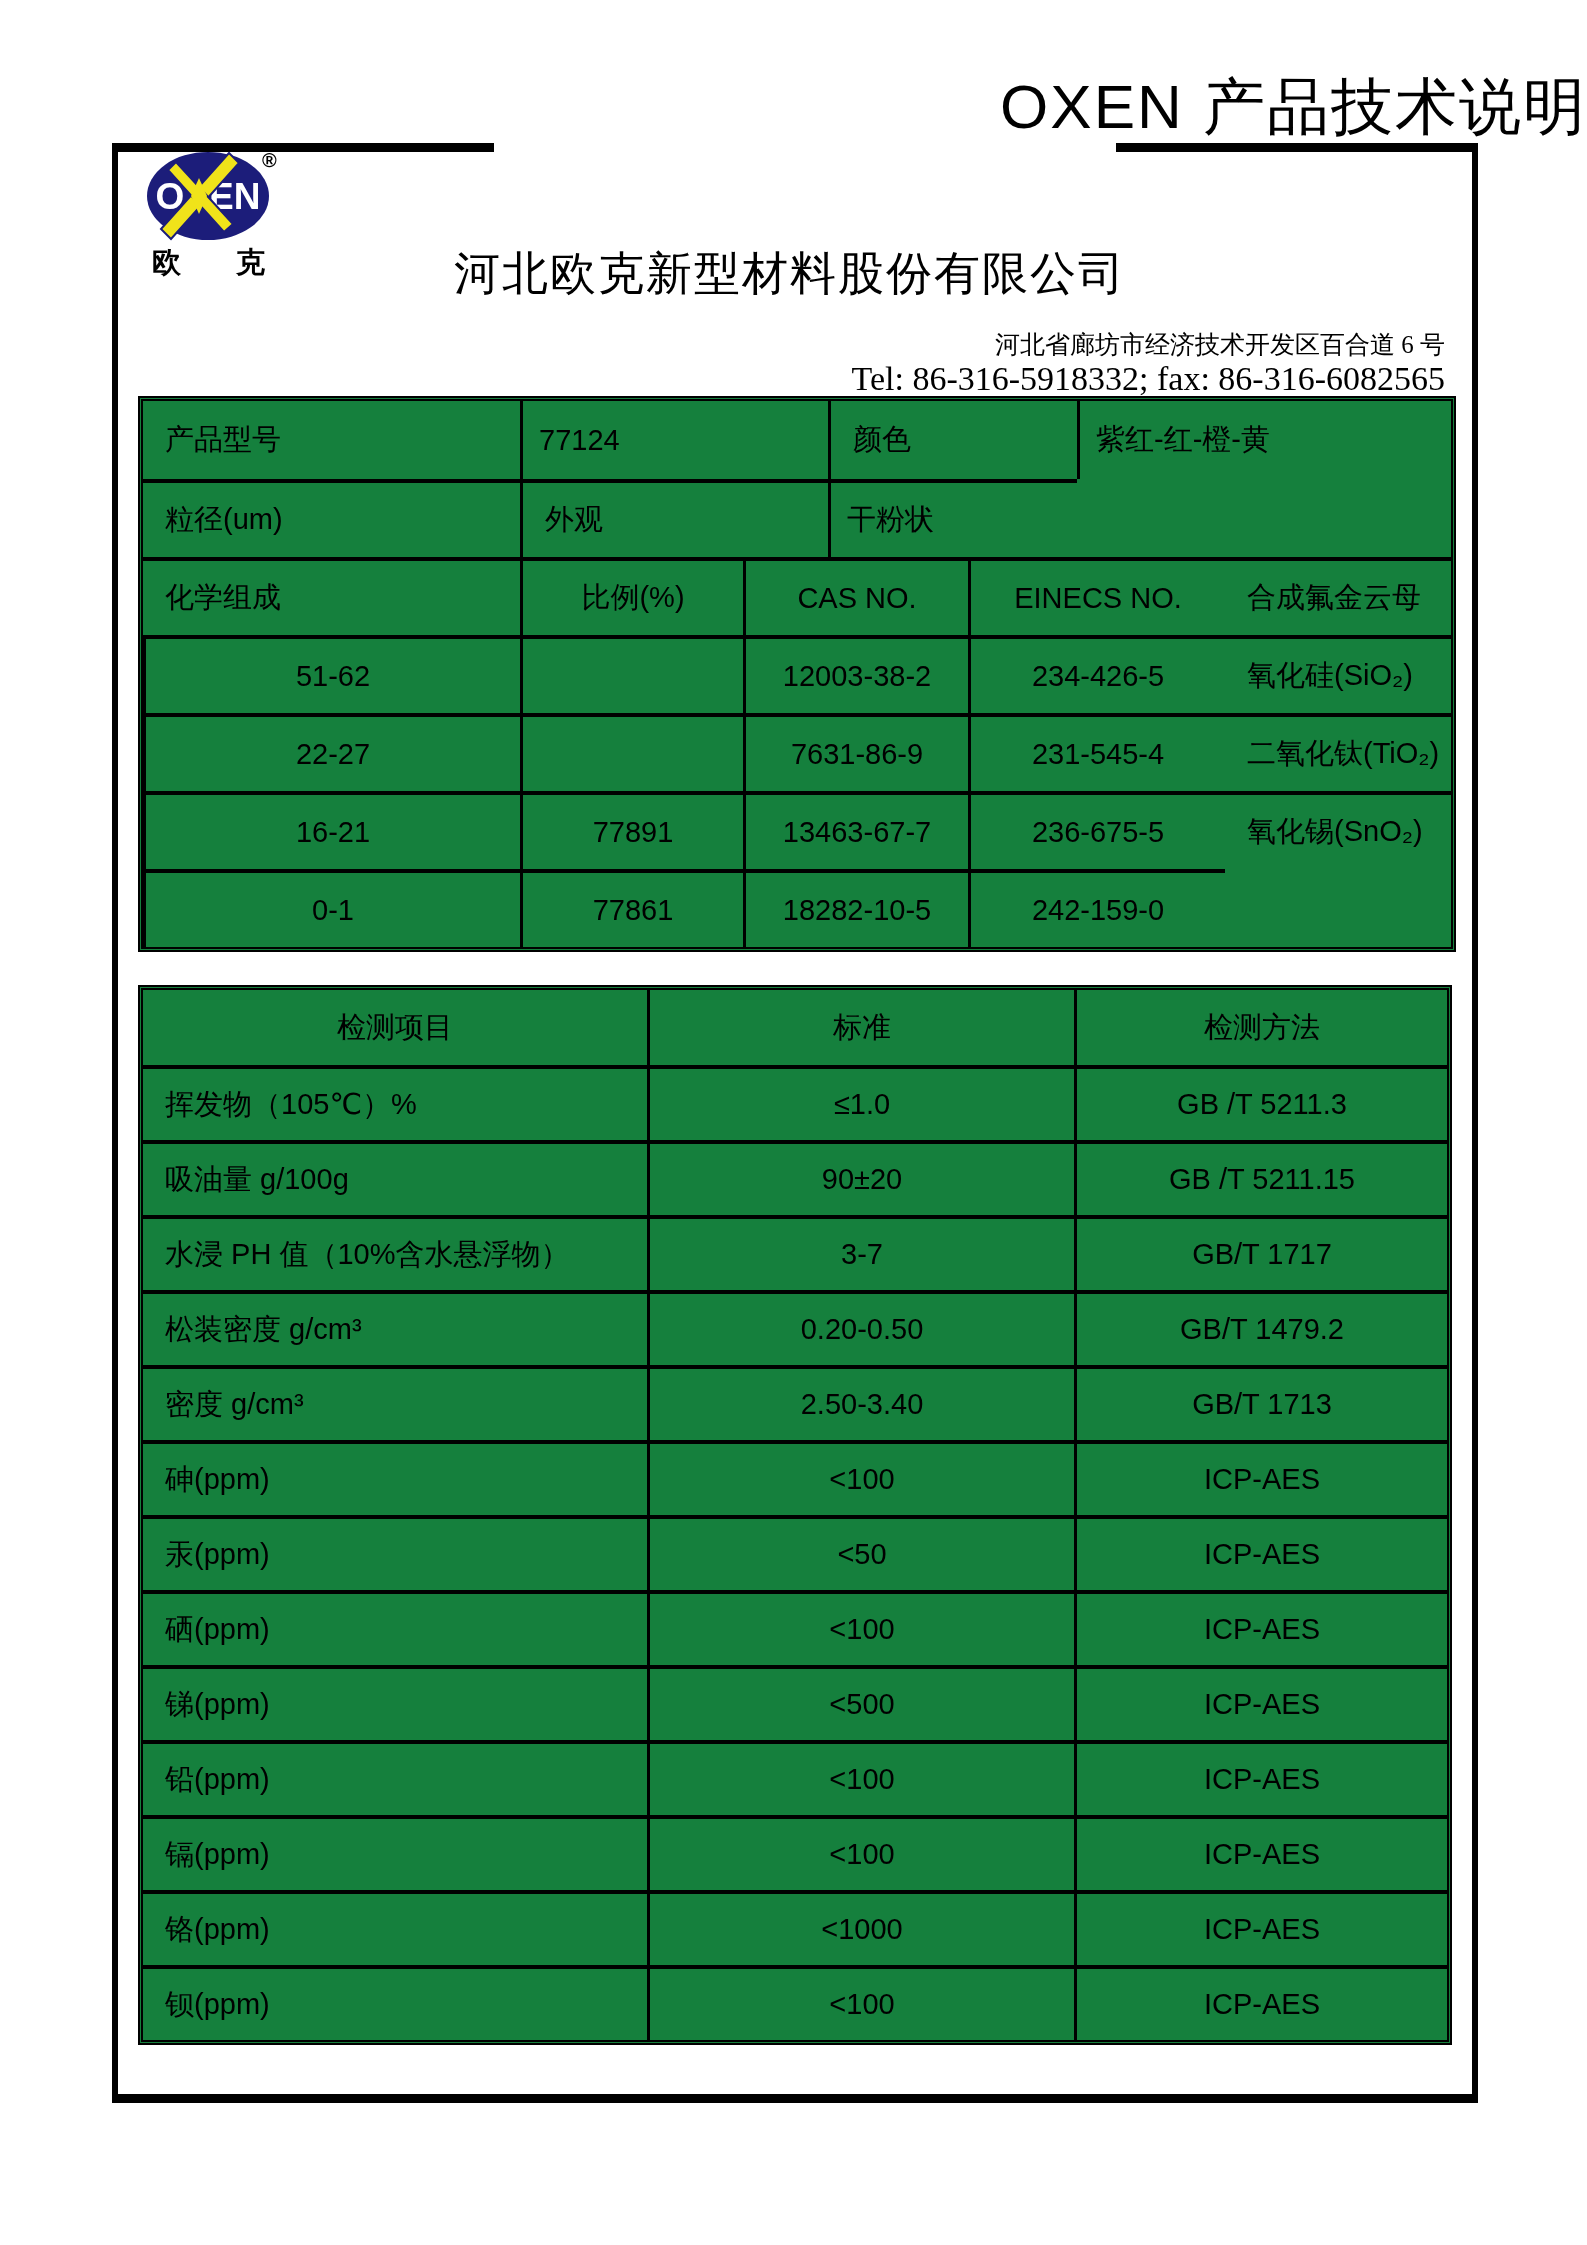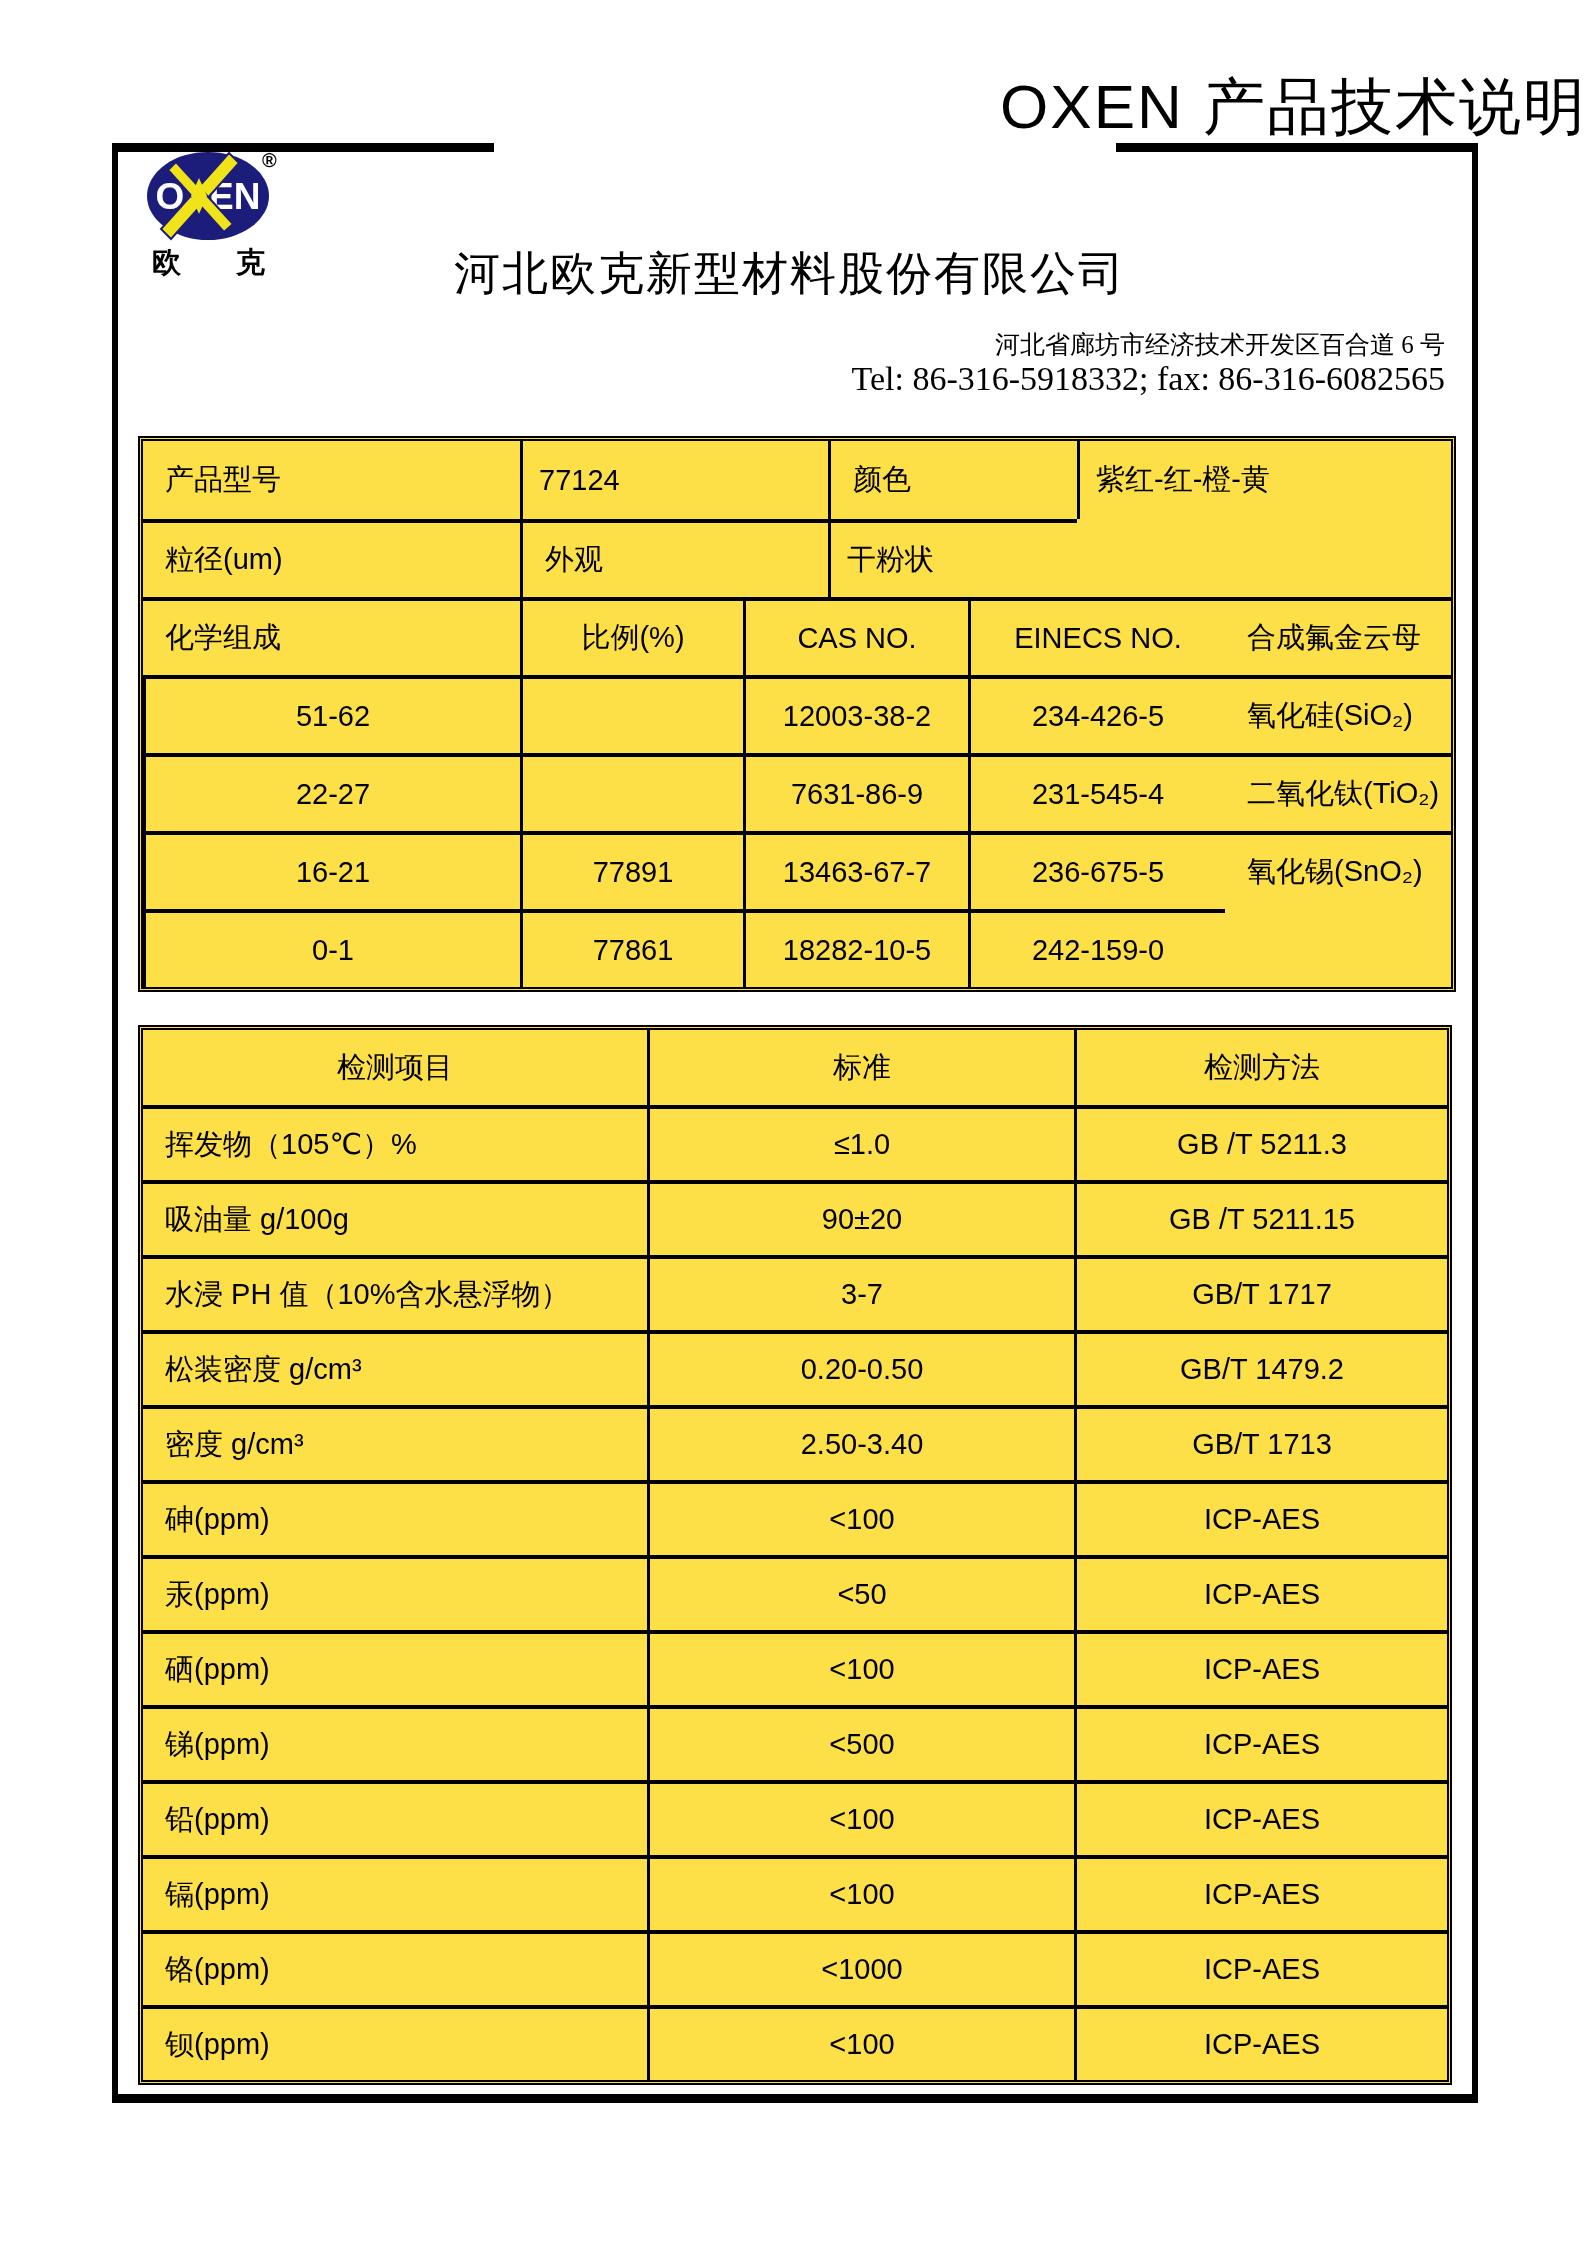--- a/index.html
+++ b/index.html
@@ -27,21 +27,21 @@
   
   .company{position:absolute;left:360px;top:243px;width:860px;text-align:center;
            font-size:46px;letter-spacing:2px;
            font-family:"Liberation Serif","DejaVu Serif",serif;}
   .addr{position:absolute;left:600px;top:328px;width:845px;text-align:right;
         font-family:"Liberation Serif","DejaVu Serif",serif;}
   .addr-line1{font-size:25px;line-height:34px;}
   .addr-line2{font-size:34px;line-height:34px;}
 
   
-  .tbl{position:absolute;box-sizing:border-box;border:5px double #000;background:#fde047;margin-top:40px;}
+  .tbl{position:absolute;box-sizing:border-box;border:5px double #000;background:#15803d;}
   .table1{left:138px;top:396px;width:1318px;}
   .table2{left:138px;top:985px;width:1314px;}
   .t1a{display:grid;grid-template-columns:377px 308px 249px 1fr;grid-auto-rows:78px;}
   .t1b{display:grid;grid-template-columns:377px 223px 225px 257px 1fr;grid-auto-rows:78px;}
   .t2 {display:grid;grid-template-columns:504px 427px 1fr;grid-auto-rows:75px;text-align:center;}
 
   .cell{display:flex;align-items:center;justify-content:center;font-size:29px;
         box-sizing:border-box;border-left:3px solid #000;border-top:4px solid #000;
         white-space:nowrap;overflow:hidden;}
   .cell.c0{border-left:none;}

